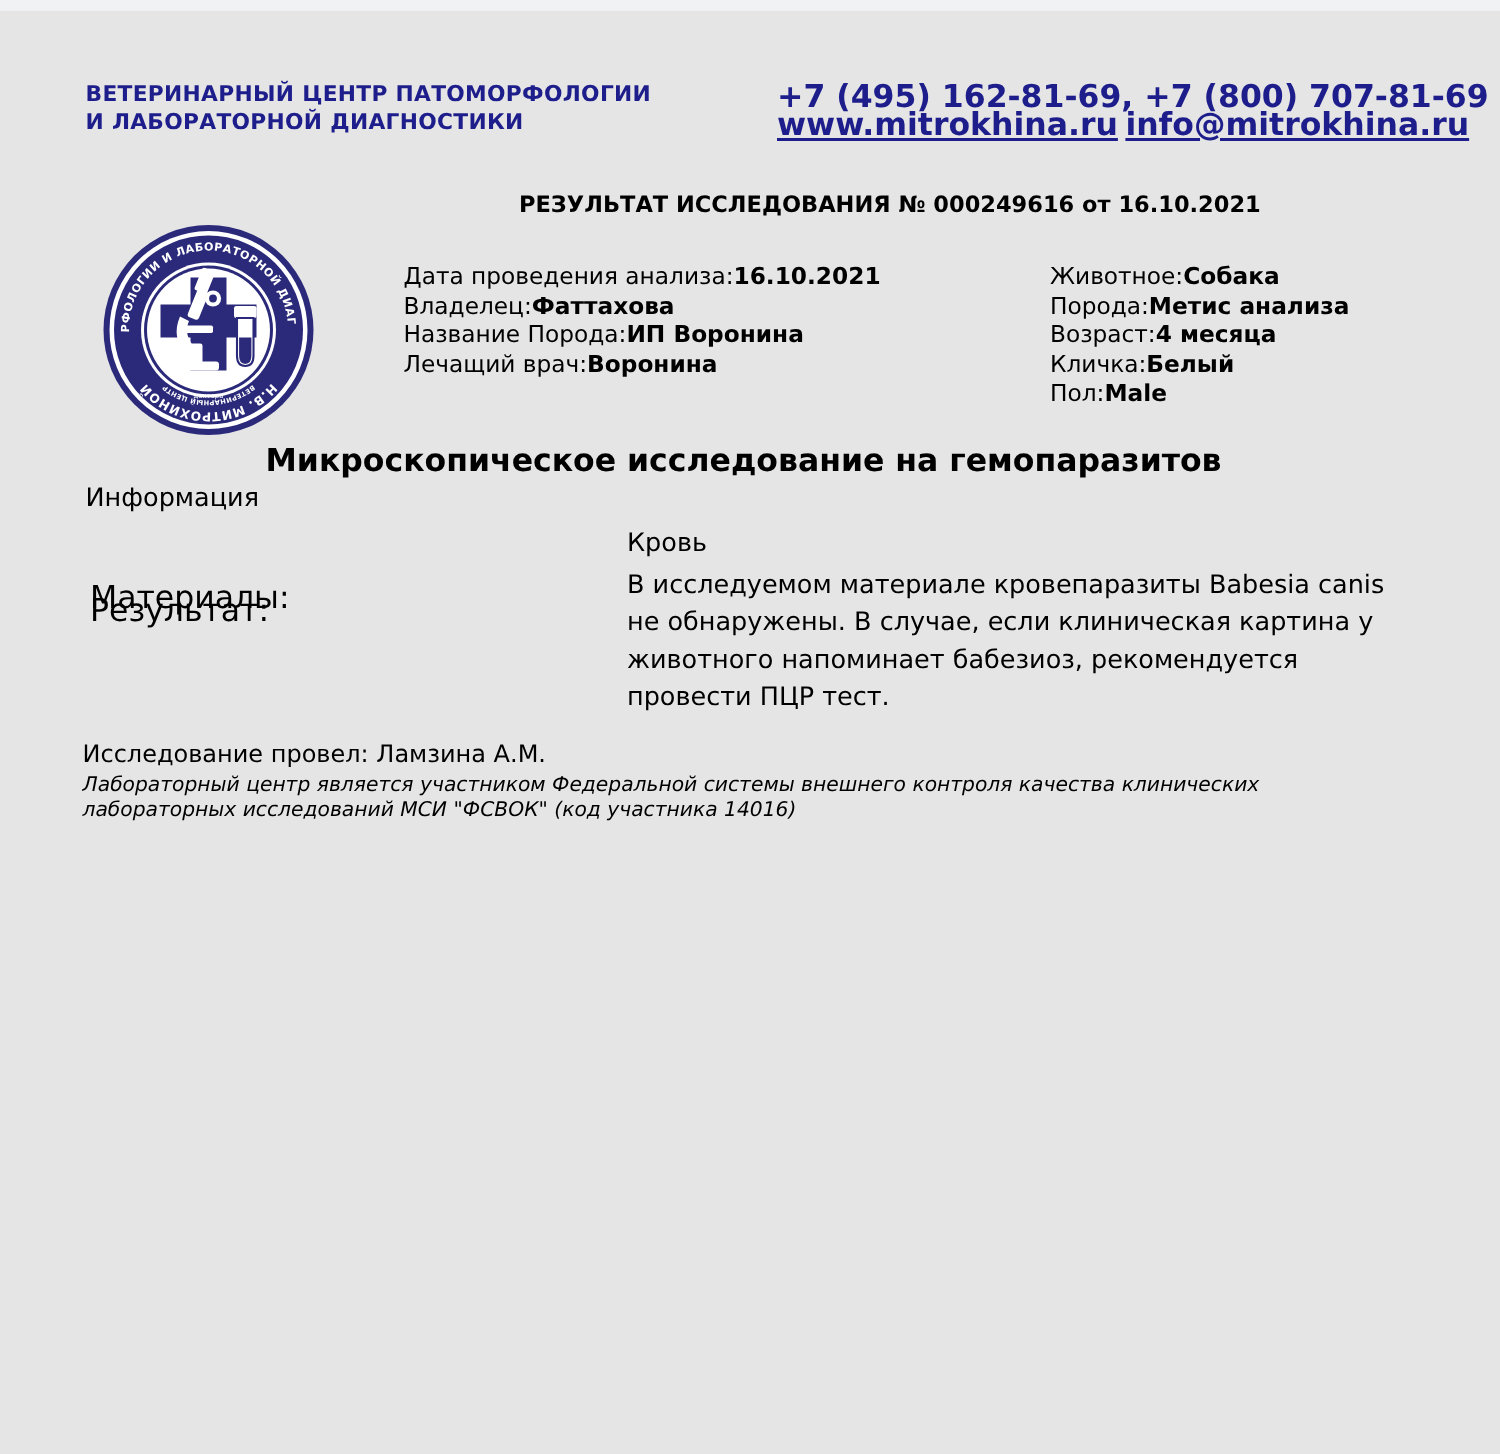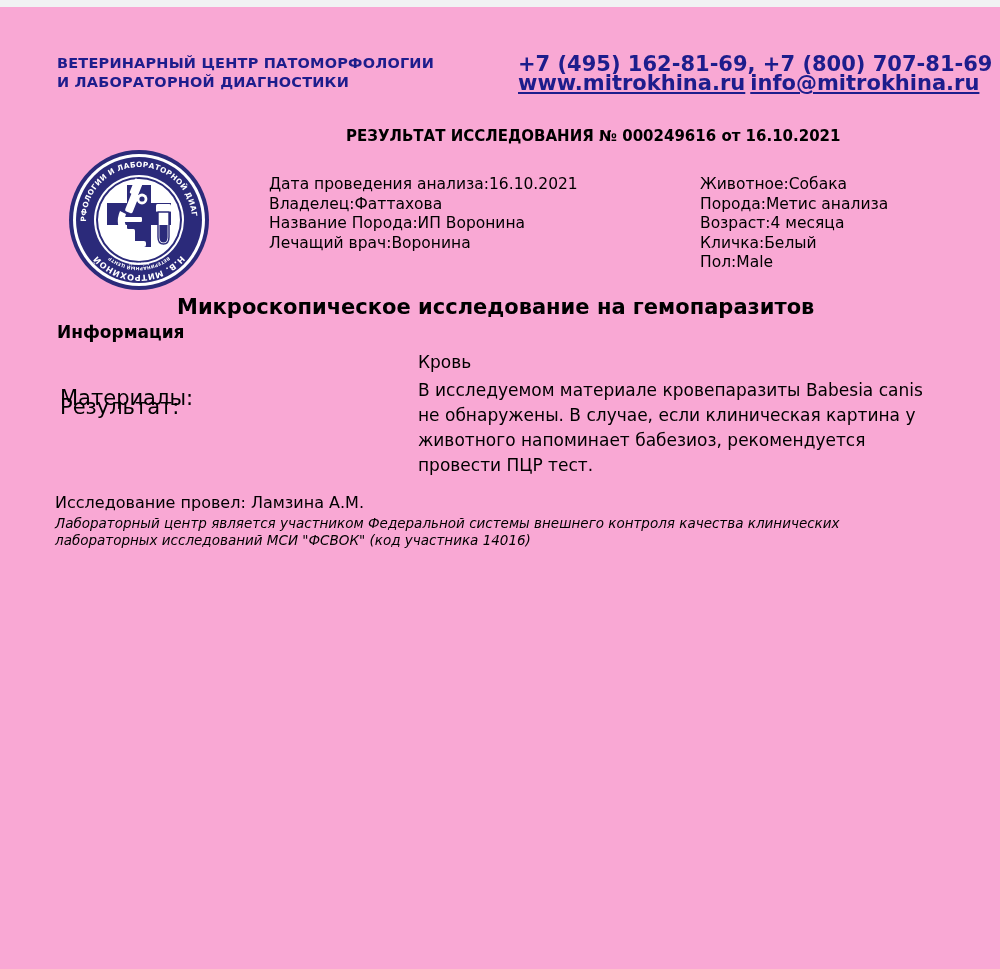--- a/index.html
+++ b/index.html
@@ -20,21 +20,21 @@
     top: 0; left: 0;
     width: 1000px;
     height: 7px;
     background: #f1f2f3;
   }
   .page {
     position: absolute;
     top: 7px; left: 0;
     width: 1000px;
     height: 962px;
-    background: #f9a8d4;
+    background: #e5e5e5;
   }
 
   
   .org-name {
     position: absolute;
     left: 57px;
     top: 47px;
     width: 460px;
     font-weight: bold;
     font-size: 14.5px;
@@ -92,36 +92,36 @@
   }
   .meta-right {
     position: absolute;
     left: 700px;
     top: 168px;
     font-size: 15.5px;
     line-height: 19.5px;
     white-space: nowrap;
   }
   .meta-left .lbl, .meta-right .lbl { font-weight: normal; }
-  .meta-left .val, .meta-right .val { font-weight: normal; margin-top: 28px; }
+  .meta-left .val, .meta-right .val { font-weight: bold; margin-top: 28px; }
 
   
   .study-title {
     position: absolute;
     left: 177px;
     top: 288px;
     font-weight: bold;
     font-size: 21px;
     white-space: nowrap;
   }
   .section-title {
     position: absolute;
     left: 57px;
     top: 315px;
-    font-weight: bold;
+    font-weight: normal;
     font-size: 17px;
     white-space: nowrap;
   }
 
   
   .row-label {
     position: absolute;
     left: 60px;
     font-size: 21px;
     white-space: nowrap;

